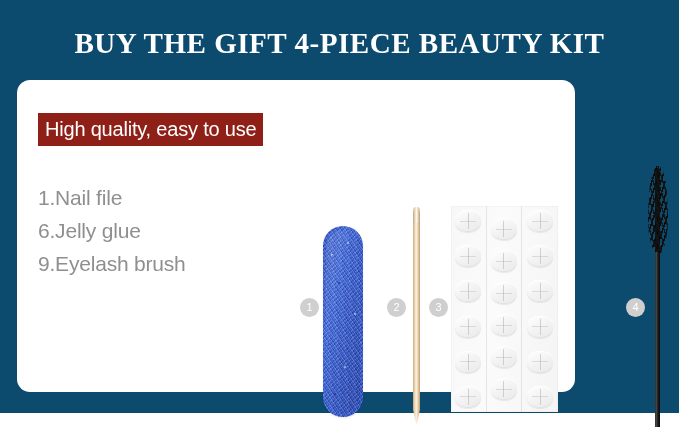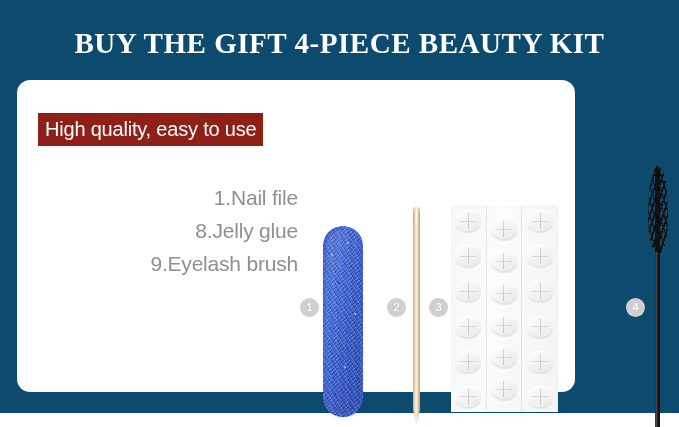--- a/index.html
+++ b/index.html
@@ -78,21 +78,20 @@
     left: 0px;
     top: 68px;
     width: 260px;
   }
   .feature-list li {
     font-size: 21px;
     line-height: 33px;
     color: #8f8f8f;
     letter-spacing: -0.2px;
     white-space: nowrap;
-    text-align: right;
   }
   
   .badge {
     position: absolute;
     width: 19px;
     height: 19px;
     border-radius: 50%;
     background: #cfcfcf;
     color: #ffffff;
     font-size: 11px;
@@ -289,21 +288,21 @@
   <div class="poster">
 
     <div class="poster-title">BUY THE GIFT 4-PIECE BEAUTY KIT</div>
 
     <div class="card">
 
       <div class="info">
         <div class="banner">High quality, easy to use</div>
         <ul class="feature-list">
           <li>1.Nail file</li>
-          <li>8.Jelly glue</li>
+          <li>6.Jelly glue</li>
           <li>9.Eyelash brush</li>
         </ul>
       </div>
 
       <div class="nail-file"></div>
 
       <div class="orange-stick">
         <div class="body"></div>
         <div class="tip-top"></div>
       </div>

